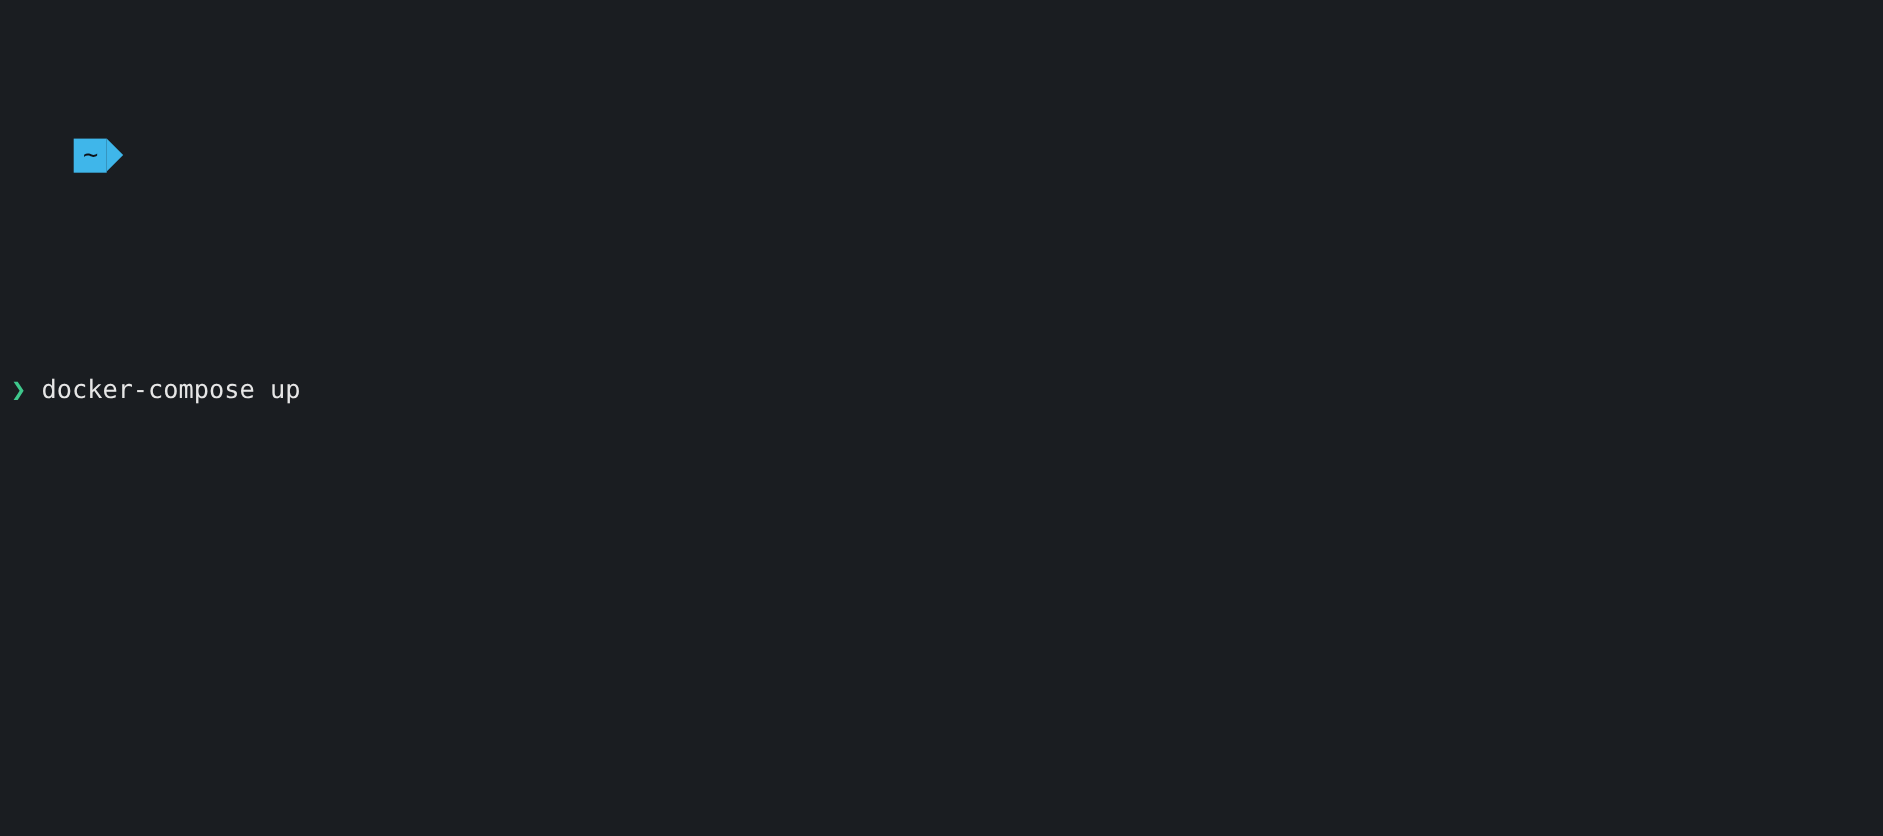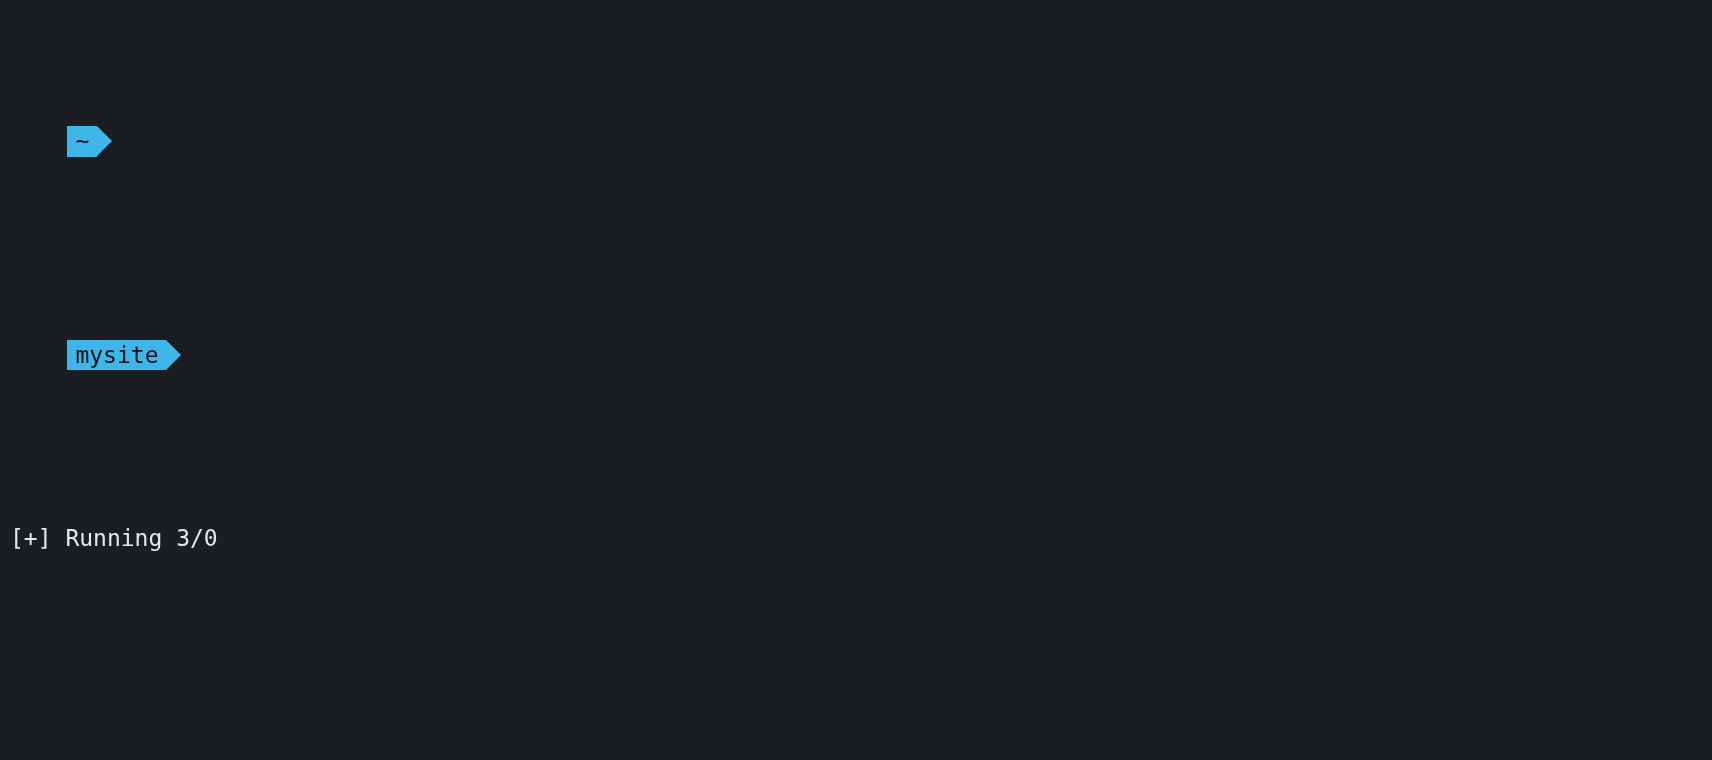--- a/index.html
+++ b/index.html
@@ -42,26 +42,23 @@
 </head>
 <body>
 
 <div class="terminal">
 
   <span class="line">
     <span class="badge">~</span>
   </span>
 
 
-  <span class="line">
-    <span class="badge">mysite</span>
-  </span>
 
+  <span class="line"><span class="prompt-glyph">❯ </span><span>docker-compose up</span></span>
 
-  <span class="line">[+] Running 3/0</span>
 
   
   
   
 
   
 
   
   
 

